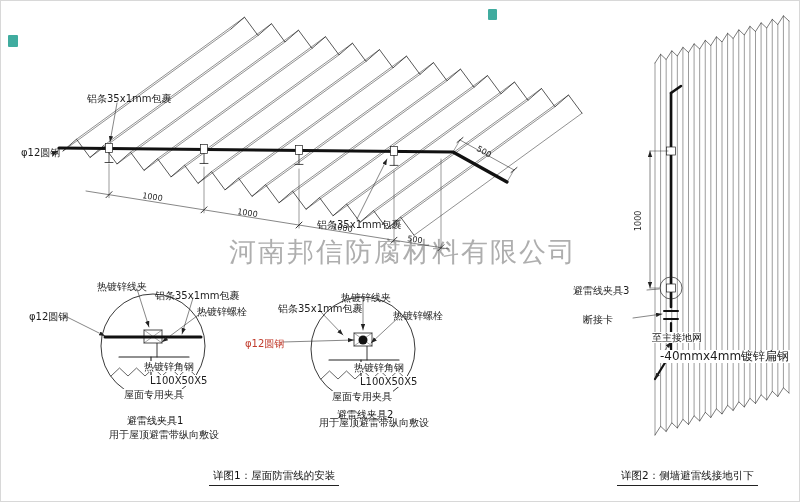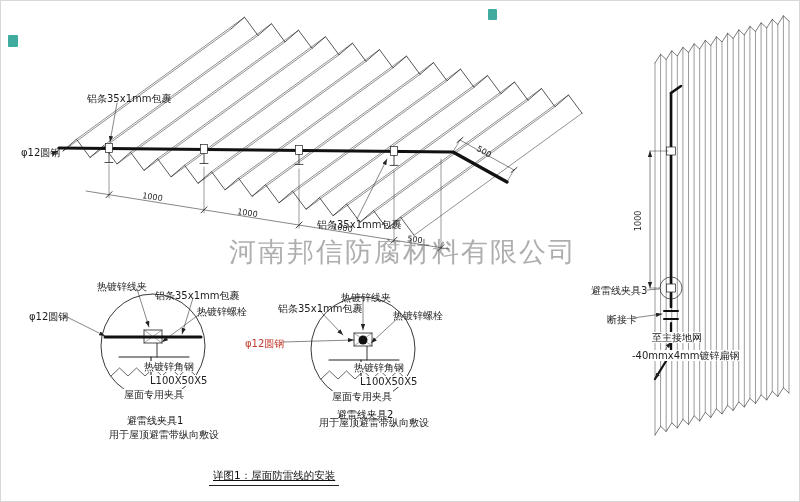--- a/index.html
+++ b/index.html
@@ -9,21 +9,21 @@
     font-family:"DejaVu Sans","Liberation Sans",sans-serif;
   }
   svg.linework{position:absolute;left:0;top:0;}
   .lbl{position:absolute;font-size:10px;line-height:1.1;color:#1c1c1c;white-space:nowrap;transform-origin:0 0;}
   .lbl.bg{background:#fff;padding:0 1px;}
   .lbl.red{color:#c03a2b;}
   .dim{font-size:8px;color:#1c1c1c;}
   .title{position:absolute;font-size:10px;color:#111;white-space:nowrap;}
   .caption{
     position:absolute;font-size:10.5px;color:#111;white-space:nowrap;
-    border-bottom:1px solid #222;padding:0 4px 2px 4px;text-decoration:underline;
+    border-bottom:1px solid #222;padding:0 4px 2px 4px;
   }
   .watermark{
     position:absolute;left:228px;top:233px;font-size:27px;letter-spacing:2px;
     color:#8f8f8f;opacity:.72;white-space:nowrap;
   }
   .stamp{position:absolute;background:#1f9e8e;opacity:.85;border-radius:1px;}
 </style>
 </head>
 <body>
 
@@ -214,20 +214,21 @@
   <div class="lbl" style="left:340px;top:291px">热镀锌线夹</div>
   <div class="lbl" style="left:392px;top:309px">热镀锌螺栓</div>
   <div class="lbl red" style="left:244px;top:337px">φ12圆钢</div>
   <div class="lbl bg" style="left:352px;top:361px">热镀锌角钢</div>
   <div class="lbl bg" style="left:358px;top:375px">L100X50X5</div>
   <div class="lbl bg" style="left:330px;top:390px">屋面专用夹具</div>
   <div class="title" style="left:336px;top:407px">避雷线夹具2</div>
   <div class="lbl" style="left:318px;top:416px">用于屋顶避雷带纵向敷设</div>
 
   <div class="lbl dim" style="left:634px;top:230px;transform:rotate(-90deg)">1000</div>
-  <div class="lbl" style="left:590px;top:284px">避雷线夹具3</div>
-  <div class="lbl" style="left:606px;top:313px">断接卡</div>
+  <div class="lbl" style="left:572px;top:284px">避雷线夹具3</div>
+  <div class="lbl" style="left:582px;top:313px">断接卡</div>
   <div class="lbl bg" style="left:650px;top:331px">至主接地网</div>
-  <div class="lbl bg" style="left:630px;top:349px;font-size:10px">-40mmx4mm镀锌扁钢</div>
+  <div class="lbl bg" style="left:658px;top:349px;font-size:12px">-40mmx4mm镀锌扁钢</div>
 
   <div class="caption" style="left:208px;top:468px">详图1：屋面防雷线的安装</div>
+  <div class="caption" style="left:616px;top:468px">详图2：侧墙避雷线接地引下</div>
 
 </div>
 
 </body></html>

